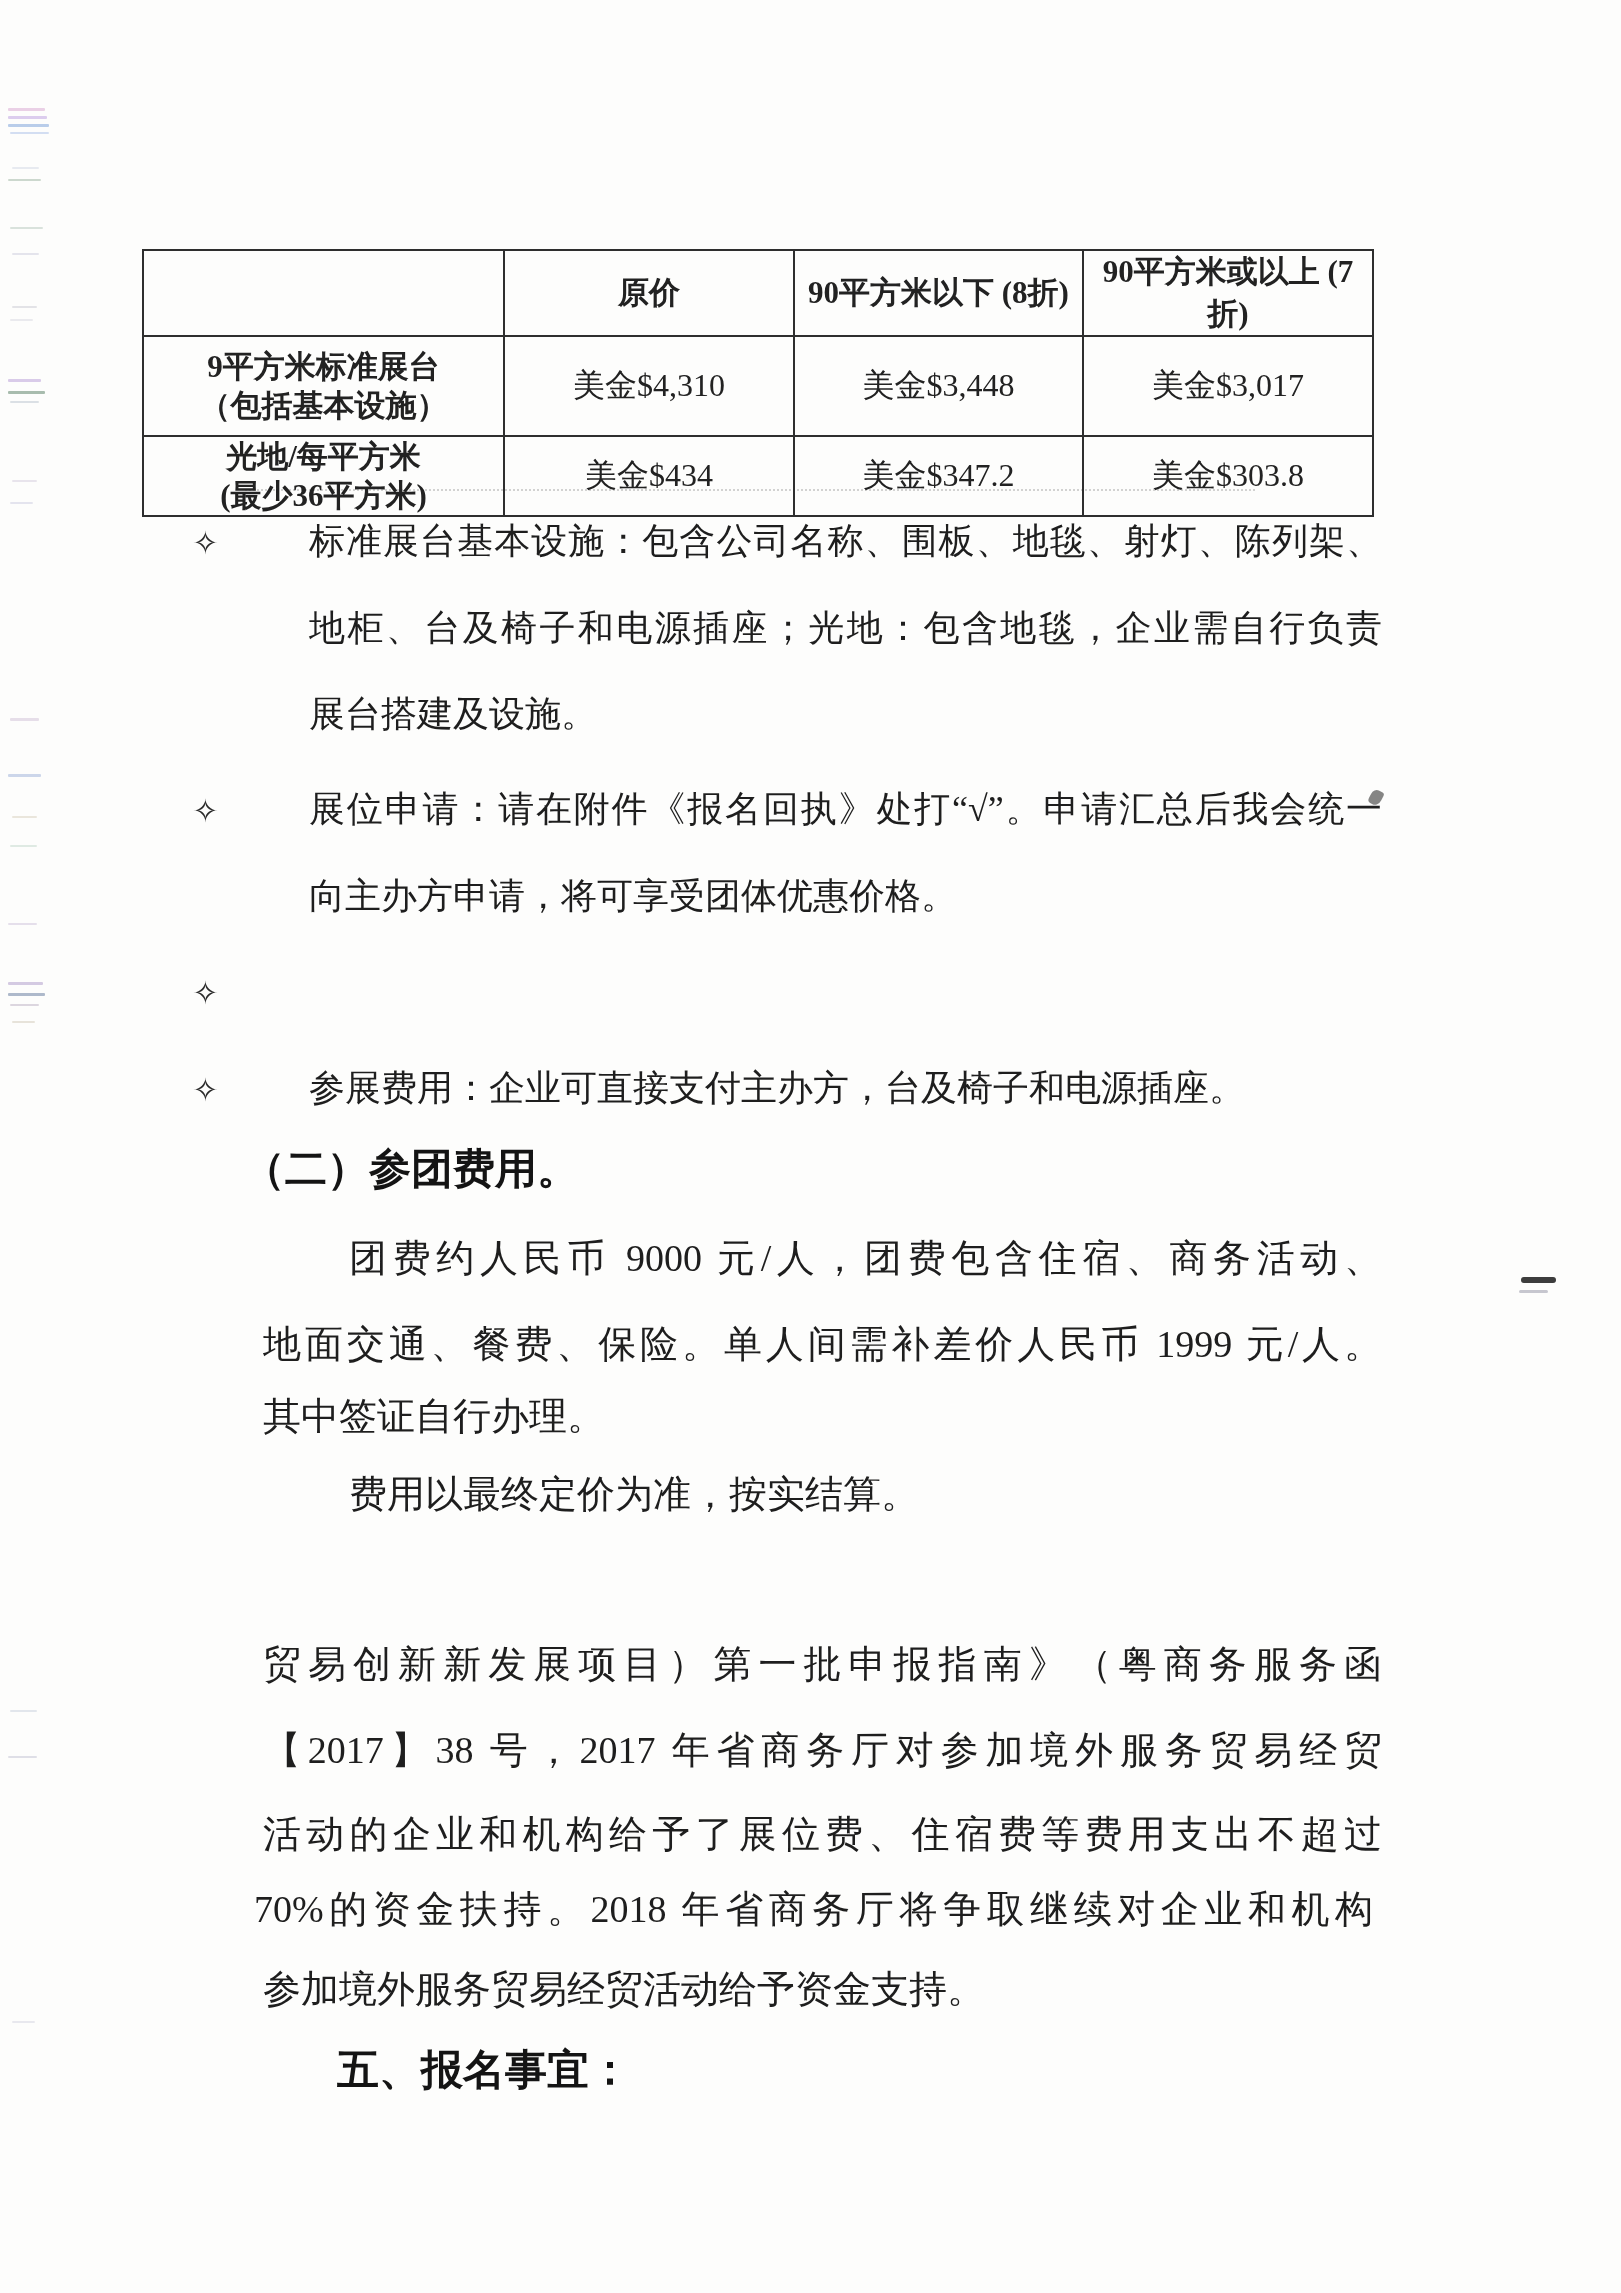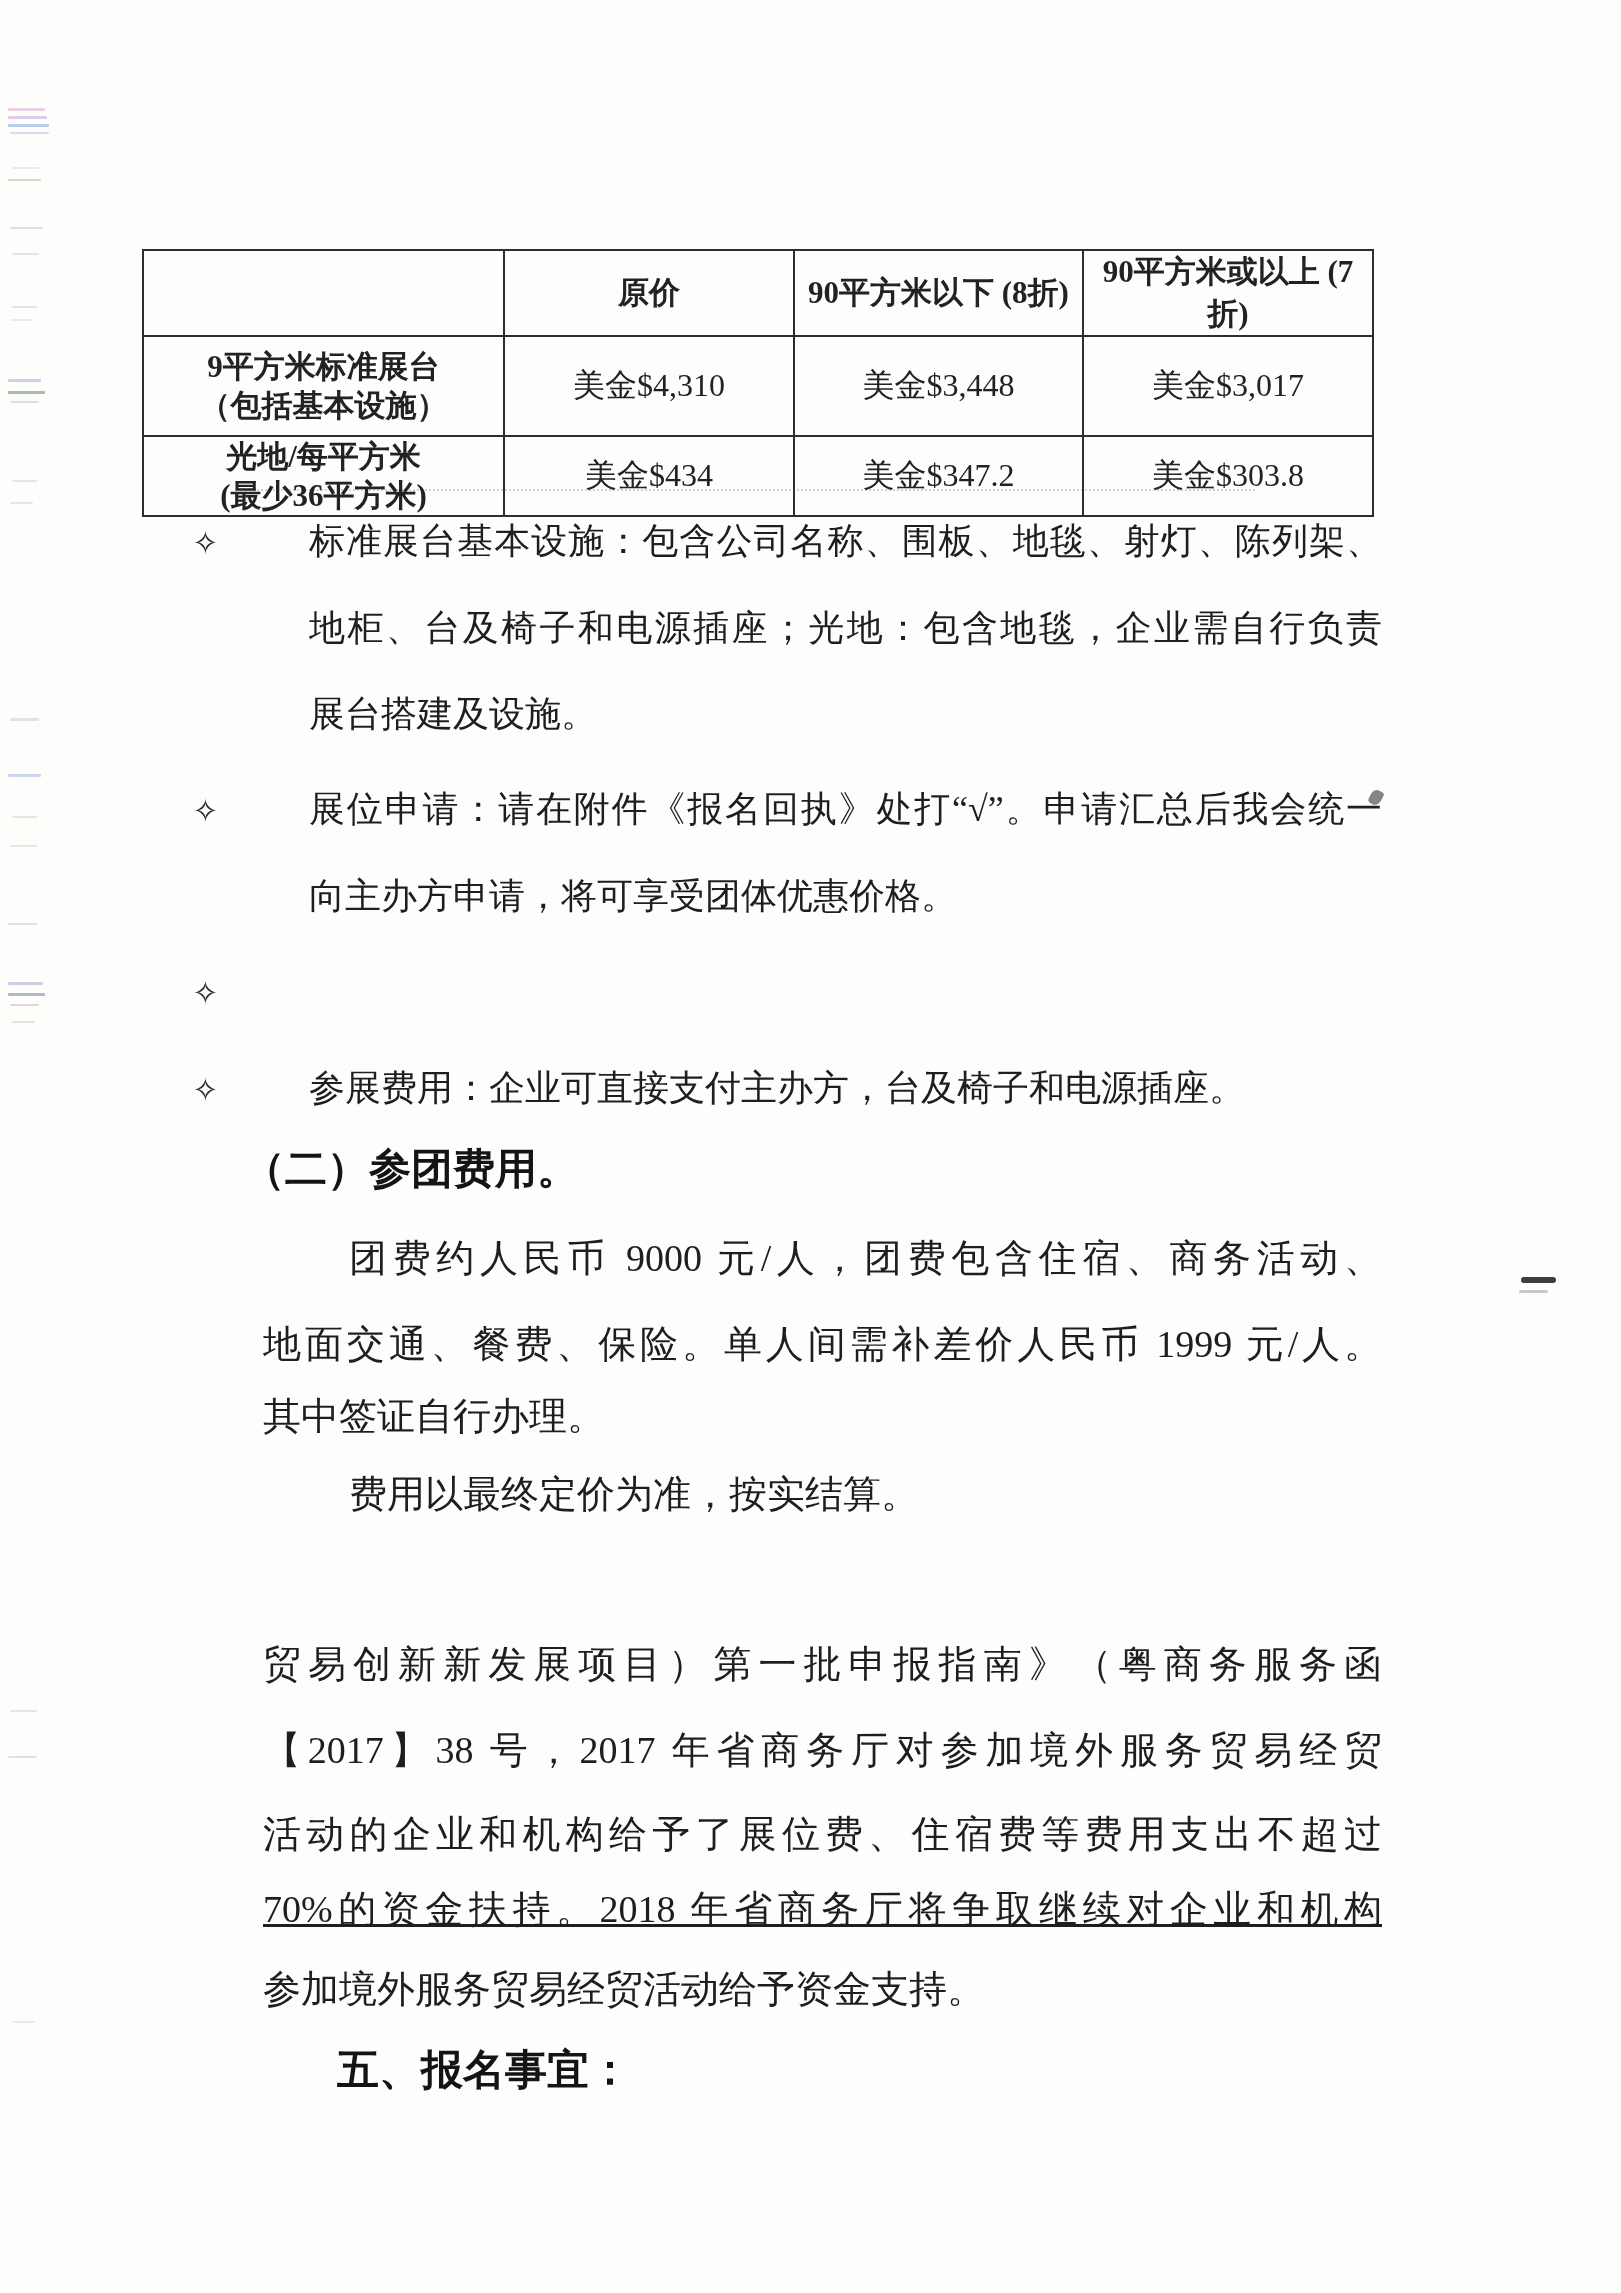--- a/index.html
+++ b/index.html
@@ -149,19 +149,19 @@
 
   <div class="line j" style="left:349px;top:1228px;width:1033px;">团费约人民币 9000 元/人，团费包含住宿、商务活动、</div>
   <div class="line j" style="left:263px;top:1314px;width:1119px;">地面交通、餐费、保险。单人间需补差价人民币 1999 元/人。</div>
   <div class="line" style="left:263px;top:1386px;">其中签证自行办理。</div>
 
   <div class="line" style="left:349px;top:1464px;">费用以最终定价为准，按实结算。</div>
 
   <div class="line j" style="left:263px;top:1634px;width:1119px;">贸易创新新发展项目）第一批申报指南》（粤商务服务函</div>
   <div class="line j" style="left:263px;top:1720px;width:1119px;">【2017】38 号，2017 年省商务厅对参加境外服务贸易经贸</div>
   <div class="line j" style="left:263px;top:1804px;width:1119px;">活动的企业和机构给予了展位费、住宿费等费用支出不超过</div>
-  <div class="line j" style="left:263px;top:1879px;width:1119px;text-decoration:underline;">70%的资金扶持。2018 年省商务厅将争取继续对企业和机构</div>
+  <div class="line j" style="left:254px;top:1879px;width:1119px;">70%的资金扶持。2018 年省商务厅将争取继续对企业和机构</div>
   <div class="line" style="left:263px;top:1959px;">参加境外服务贸易经贸活动给予资金支持。</div>
 
   <div class="h1" style="left:337px;top:2038px;">五、报名事宜：</div>
 
 </div>
 
 
 </body></html>

